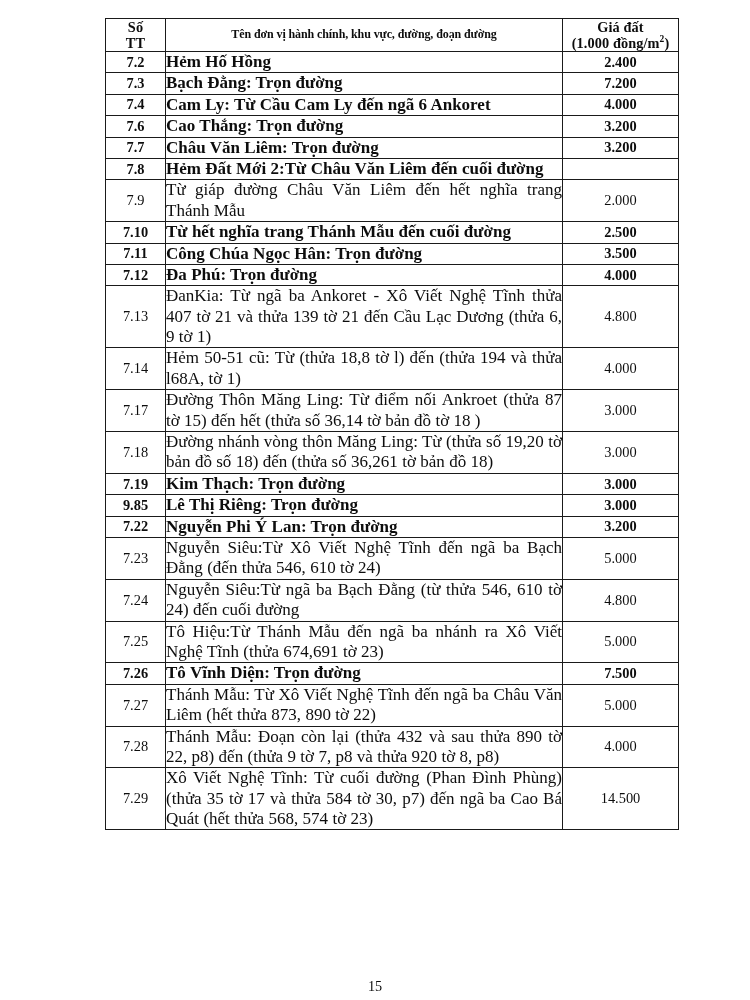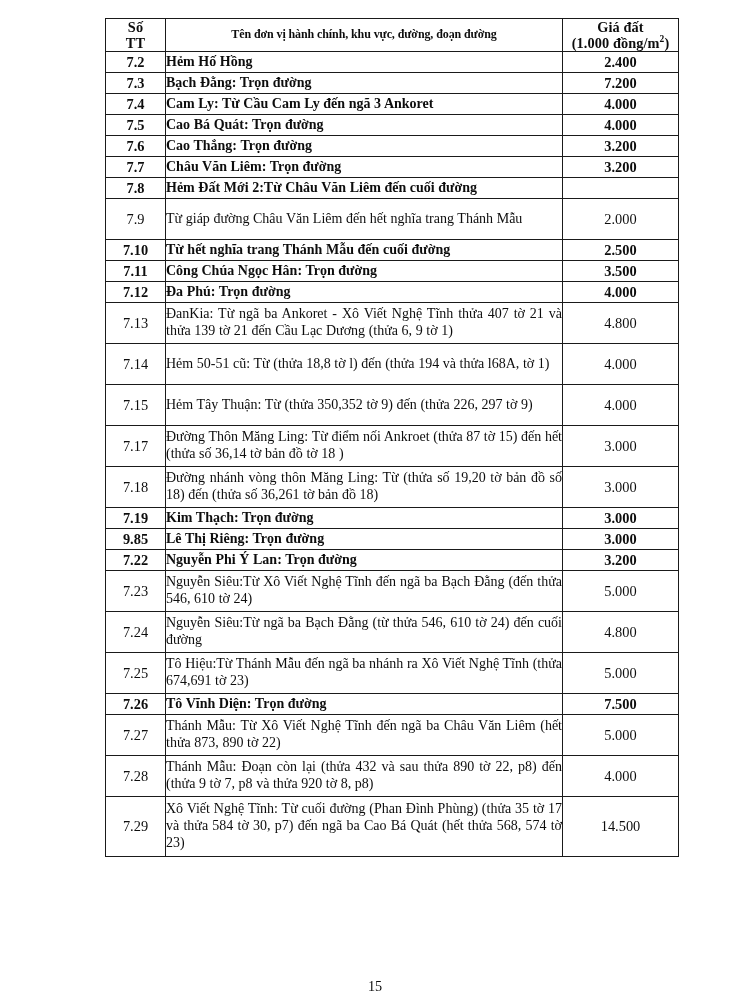--- a/index.html
+++ b/index.html
@@ -64,21 +64,21 @@
 
   td.stt {
     text-align: center;
     font-size: 14.4px;
     line-height: 1.18;
     padding: 2px 1px 3px 1px;
   }
   td.name {
     text-align: justify;
     text-justify: inter-word;
-    font-size: 14px;
+    font-size: 17px;
     line-height: 1.2;
     padding: 2px 5px 3px 5px;
     hyphens: none;
     word-spacing: 0.1px;
   }
   td.name.single {
     text-align: left;
   }
   td.price {
     text-align: center;
@@ -132,26 +132,21 @@
             <td class="name single">Hẻm Hố Hồng</td>
             <td class="price">2.400</td>
           </tr>
           <tr class="r1">
             <td class="stt">7.3</td>
             <td class="name single">Bạch Đằng: Trọn đường</td>
             <td class="price">7.200</td>
           </tr>
           <tr class="r1">
             <td class="stt">7.4</td>
-            <td class="name single">Cam Ly: Từ Cầu Cam Ly đến ngã 3 Ankoret</td>
-            <td class="price">4.000</td>
-          </tr>
-          <tr class="r1">
-            <td class="stt">7.5</td>
-            <td class="name single">Cao Bá Quát: Trọn đường</td>
+            <td class="name single">Cam Ly: Từ Cầu Cam Ly đến ngã 6 Ankoret</td>
             <td class="price">4.000</td>
           </tr>
           <tr class="r1">
             <td class="stt">7.6</td>
             <td class="name single">Cao Thắng: Trọn đường</td>
             <td class="price">3.200</td>
           </tr>
           <tr class="r1">
             <td class="stt">7.7</td>
             <td class="name single">Châu Văn Liêm: Trọn đường</td>
@@ -183,25 +178,20 @@
             <td class="price">4.000</td>
           </tr>
           <tr class="r2">
             <td class="stt">7.13</td>
             <td class="name">ĐanKia: Từ ngã ba Ankoret - Xô Viết Nghệ Tĩnh thửa 407 tờ 21 và thửa 139 tờ 21 đến Cầu Lạc Dương (thửa 6, 9 tờ 1)</td>
             <td class="price">4.800</td>
           </tr>
           <tr class="r2">
             <td class="stt">7.14</td>
             <td class="name">Hẻm 50-51 cũ: Từ (thửa 18,8 tờ l) đến (thửa 194 và thửa l68A, tờ 1)</td>
-            <td class="price">4.000</td>
-          </tr>
-          <tr class="r2">
-            <td class="stt">7.15</td>
-            <td class="name">Hẻm Tây Thuận: Từ (thửa 350,352 tờ 9) đến (thửa 226, 297 tờ 9)</td>
             <td class="price">4.000</td>
           </tr>
           <tr class="r2">
             <td class="stt">7.17</td>
             <td class="name">Đường Thôn Măng Ling: Từ điểm nối Ankroet (thửa 87 tờ 15) đến hết (thửa số 36,14 tờ bản đồ tờ 18 )</td>
             <td class="price">3.000</td>
           </tr>
           <tr class="r2">
             <td class="stt">7.18</td>
             <td class="name">Đường nhánh vòng thôn Măng Ling: Từ (thửa số 19,20 tờ bản đồ số 18) đến (thửa số 36,261 tờ bản đồ 18)</td>

